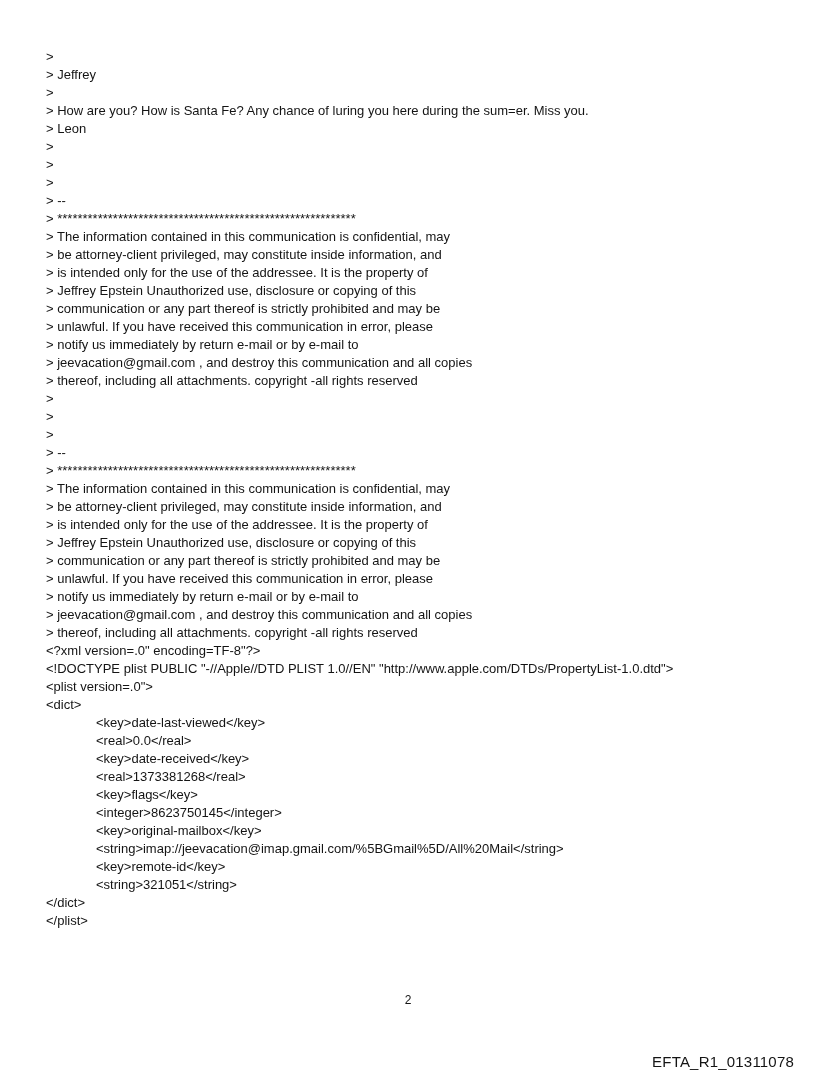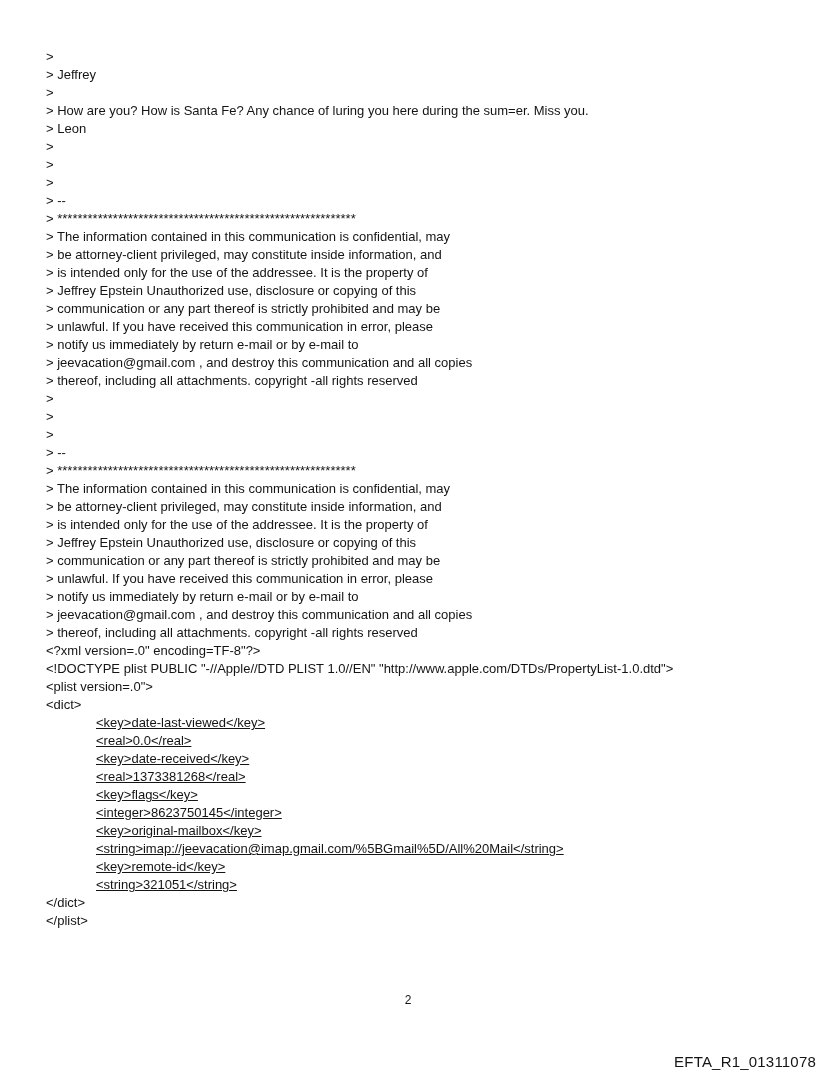--- a/index.html
+++ b/index.html
@@ -24,35 +24,34 @@
     font-size: 13px;
     line-height: 18px;
     white-space: pre;
     letter-spacing: 0px;
   }
   .line {
     height: 18px;
   }
   .line.indent {
     padding-left: 50px;
-    text-decoration: underline;
   }
   .page-number {
     position: absolute;
     top: 992px;
     left: 0;
     width: 100%;
     text-align: center;
     font-size: 12px;
     line-height: 16px;
   }
   .bates-number {
     position: absolute;
     top: 1053px;
-    right: 0;
+    right: 22px;
     font-size: 15px;
     line-height: 18px;
     letter-spacing: 0.2px;
   }
 </style>
 </head>
 <body>
 
 <div class="page">
   <div class="email-body"><div class="line">&gt;</div><div class="line">&gt; Jeffrey</div><div class="line">&gt;</div><div class="line">&gt; How are you? How is Santa Fe? Any chance of luring you here during the sum=er. Miss you.</div><div class="line">&gt; Leon</div><div class="line">&gt;</div><div class="line">&gt;</div><div class="line">&gt;</div><div class="line">&gt; --</div><div class="line">&gt; ***********************************************************</div><div class="line">&gt; The information contained in this communication is confidential, may</div><div class="line">&gt; be attorney-client privileged, may constitute inside information, and</div><div class="line">&gt; is intended only for the use of the addressee. It is the property of</div><div class="line">&gt; Jeffrey Epstein Unauthorized use, disclosure or copying of this</div><div class="line">&gt; communication or any part thereof is strictly prohibited and may be</div><div class="line">&gt; unlawful. If you have received this communication in error, please</div><div class="line">&gt; notify us immediately by return e-mail or by e-mail to</div><div class="line">&gt; jeevacation@gmail.com , and destroy this communication and all copies</div><div class="line">&gt; thereof, including all attachments. copyright -all rights reserved</div><div class="line">&gt;</div><div class="line">&gt;</div><div class="line">&gt;</div><div class="line">&gt; --</div><div class="line">&gt; ***********************************************************</div><div class="line">&gt; The information contained in this communication is confidential, may</div><div class="line">&gt; be attorney-client privileged, may constitute inside information, and</div><div class="line">&gt; is intended only for the use of the addressee. It is the property of</div><div class="line">&gt; Jeffrey Epstein Unauthorized use, disclosure or copying of this</div><div class="line">&gt; communication or any part thereof is strictly prohibited and may be</div><div class="line">&gt; unlawful. If you have received this communication in error, please</div><div class="line">&gt; notify us immediately by return e-mail or by e-mail to</div><div class="line">&gt; jeevacation@gmail.com , and destroy this communication and all copies</div><div class="line">&gt; thereof, including all attachments. copyright -all rights reserved</div><div class="line">&lt;?xml version=.0" encoding=TF-8"?&gt;</div><div class="line">&lt;!DOCTYPE plist PUBLIC "-//Apple//DTD PLIST 1.0//EN" "http://www.apple.com/DTDs/PropertyList-1.0.dtd"&gt;</div><div class="line">&lt;plist version=.0"&gt;</div><div class="line">&lt;dict&gt;</div><div class="line indent">&lt;key&gt;date-last-viewed&lt;/key&gt;</div><div class="line indent">&lt;real&gt;0.0&lt;/real&gt;</div><div class="line indent">&lt;key&gt;date-received&lt;/key&gt;</div><div class="line indent">&lt;real&gt;1373381268&lt;/real&gt;</div><div class="line indent">&lt;key&gt;flags&lt;/key&gt;</div><div class="line indent">&lt;integer&gt;8623750145&lt;/integer&gt;</div><div class="line indent">&lt;key&gt;original-mailbox&lt;/key&gt;</div><div class="line indent">&lt;string&gt;imap://jeevacation@imap.gmail.com/%5BGmail%5D/All%20Mail&lt;/string&gt;</div><div class="line indent">&lt;key&gt;remote-id&lt;/key&gt;</div><div class="line indent">&lt;string&gt;321051&lt;/string&gt;</div><div class="line">&lt;/dict&gt;</div><div class="line">&lt;/plist&gt;</div></div>

